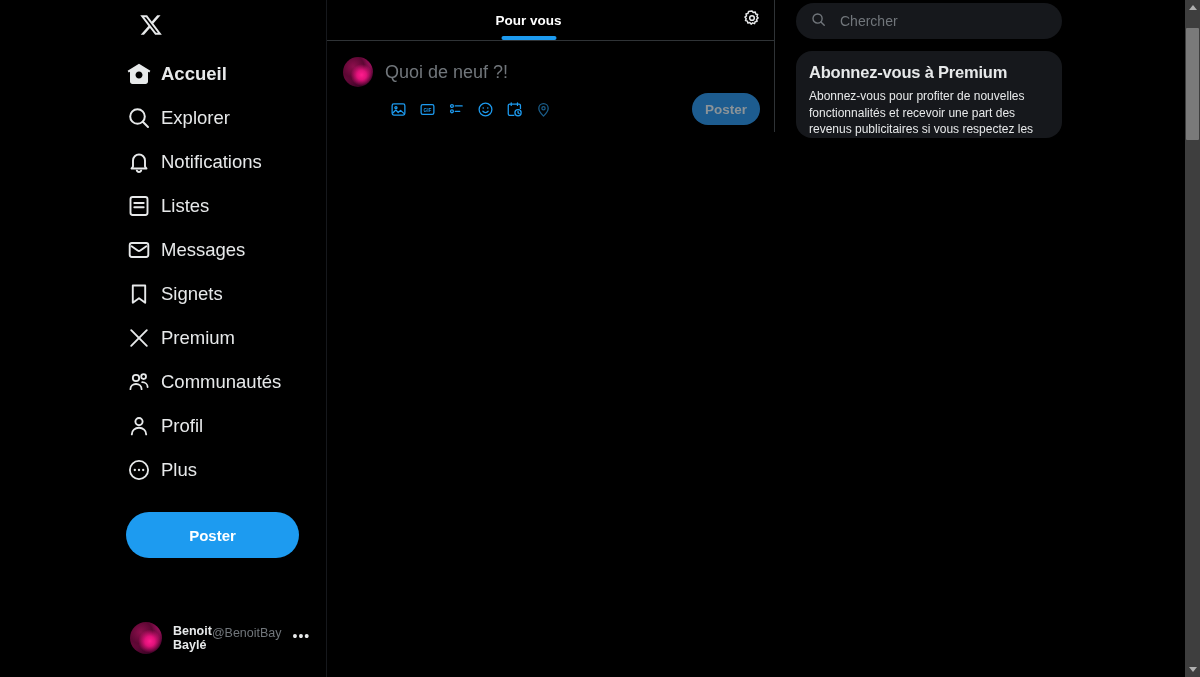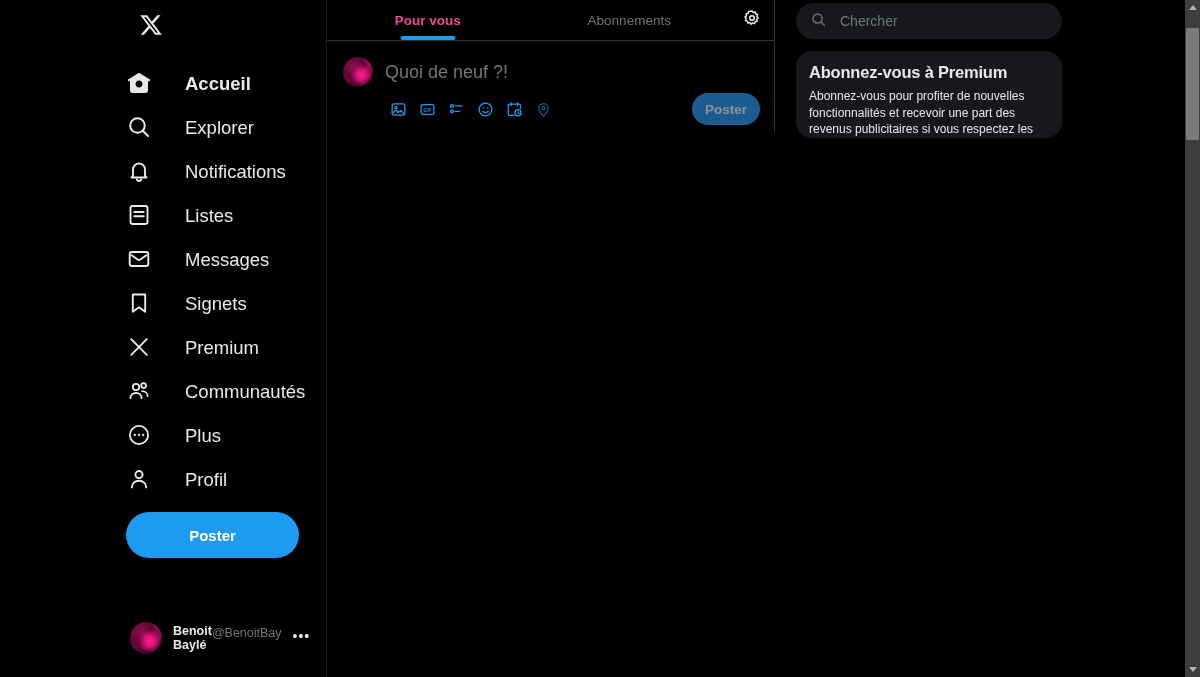--- a/index.html
+++ b/index.html
@@ -31,22 +31,22 @@
     margin-top: 2px;
     display: flex; align-items: center; justify-content: center;
     border-radius: 50%;
     cursor: pointer;
   }
   .logo-wrap svg { width: 24px; height: 24px; }
 
   .nav-list { margin-top: 0px; padding-left: 126px; }
   .nav-item {
     display: flex;
-    align-items: flex-end;
-    gap: 33px;
+    align-items: center;
+    gap: 9px;
     height: 44px;
     margin-bottom: 0px;
     width: fit-content;
     padding-right: 16px;
     border-radius: 22px;
     cursor: pointer;
     color: #e7e9ea;
   }
   .nav-icon {
     width: 26px; height: 26px;
@@ -135,21 +135,21 @@
   .tab {
     flex: 1 1 0;
     display: flex;
     align-items: center;
     justify-content: center;
     cursor: pointer;
     position: relative;
     font-size: 13.5px;
     color: #71767b;
   }
-  .tab.active { color: #ec4899; font-weight: bold; }
+  .tab.active { color: #ffffff; font-weight: bold; }
   .tab.active::after {
     content: "";
     position: absolute;
     bottom: 0;
     left: 50%;
     transform: translateX(-50%);
     width: 55px;
     height: 4px;
     border-radius: 2px;
     background: #1d9bf0;
@@ -384,63 +384,60 @@
               <path d="M3.4 19.2c0-3.1 2.5-5.2 5.6-5.2s5.6 2.1 5.6 5.2" stroke-linecap="round"></path>
               <circle cx="16.6" cy="6.6" r="2.4"></circle>
               <path d="M15.2 12.2c3 0 5.4 2 5.4 4.9" stroke-linecap="round"></path>
             </svg>
         </span>
         <span class="nav-label">Communautés</span>
       </div>
 
       <div class="nav-item">
         <span class="nav-icon">
+          <svg viewBox="0 0 24 24" fill="none" stroke="#e7e9ea" stroke-width="1.9">
+              <circle cx="12" cy="7.6" r="3.6"></circle>
+              <path d="M4.8 20.4c0-3.9 3.2-6.6 7.2-6.6s7.2 2.7 7.2 6.6" stroke-linecap="round"></path>
+            </svg>
+        </span>
+        <span class="nav-label">Profil</span>
+      </div>
+
+      <div class="nav-item">
+        <span class="nav-icon">
           <svg viewBox="0 0 24 24" fill="none" stroke="#e7e9ea" stroke-width="1.8">
               <circle cx="12" cy="12" r="9.1"></circle>
               <circle cx="7.8" cy="12" r="1.15" fill="#e7e9ea" stroke="none"></circle>
               <circle cx="12" cy="12" r="1.15" fill="#e7e9ea" stroke="none"></circle>
               <circle cx="16.2" cy="12" r="1.15" fill="#e7e9ea" stroke="none"></circle>
             </svg>
         </span>
         <span class="nav-label">Plus</span>
       </div>
 
-      <div class="nav-item">
-        <span class="nav-icon">
-          <svg viewBox="0 0 24 24" fill="none" stroke="#e7e9ea" stroke-width="1.9">
-              <circle cx="12" cy="7.6" r="3.6"></circle>
-              <path d="M4.8 20.4c0-3.9 3.2-6.6 7.2-6.6s7.2 2.7 7.2 6.6" stroke-linecap="round"></path>
-            </svg>
-        </span>
-        <span class="nav-label">Profil</span>
-      </div>
-
     </div>
 
     <button class="post-button">Poster</button>
 
     <div class="account-box">
       <div class="avatar lg"></div>
       <div class="acct-names">
         <span class="acct-name">Benoit Baylé</span>
         <span class="acct-handle">@BenoitBay</span>
       </div>
       <span class="acct-dots">•••</span>
     </div>
 
   </nav>
 
   <main class="center">
 
     <div class="center-header">
       <div class="tab active">
         <span>Pour vous</span>
-      </div>
-      <div class="tab">
-        <span>Abonnements</span>
       </div>
       <div class="gear-btn">
         <span>
           <svg viewBox="0 0 24 24" fill="none" stroke="#e7e9ea" stroke-width="2">
               <circle cx="12" cy="12" r="3.1"></circle>
               <path d="M12 2.6l1.7 2.1 2.6-.7.6 2.6 2.6.8-1 2.5 1.7 2.1-2.1 1.7.7 2.6-2.6.6-.8 2.6-2.5-1-2.1 1.7-1.7-2.1-2.6.7-.6-2.6-2.6-.8 1-2.5-1.7-2.1 2.1-1.7-.7-2.6 2.6-.6.8-2.6z" stroke-linejoin="round"></path>
             </svg>
         </span>
       </div>
     </div>

